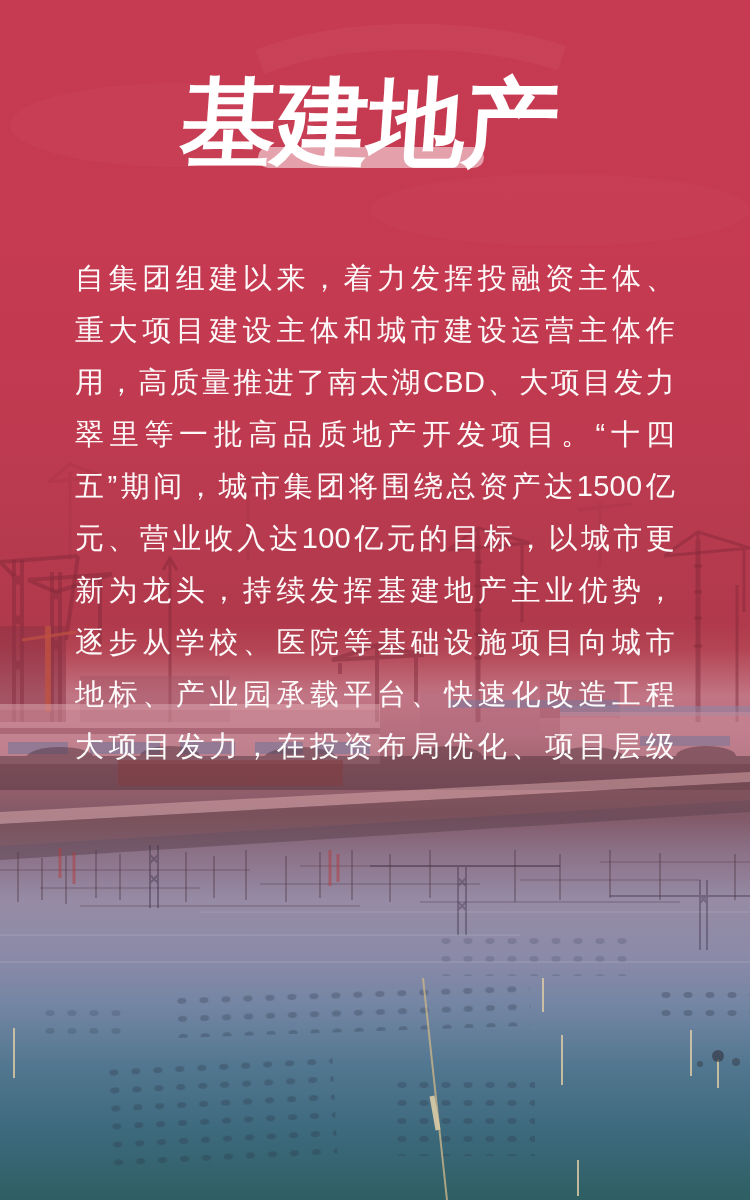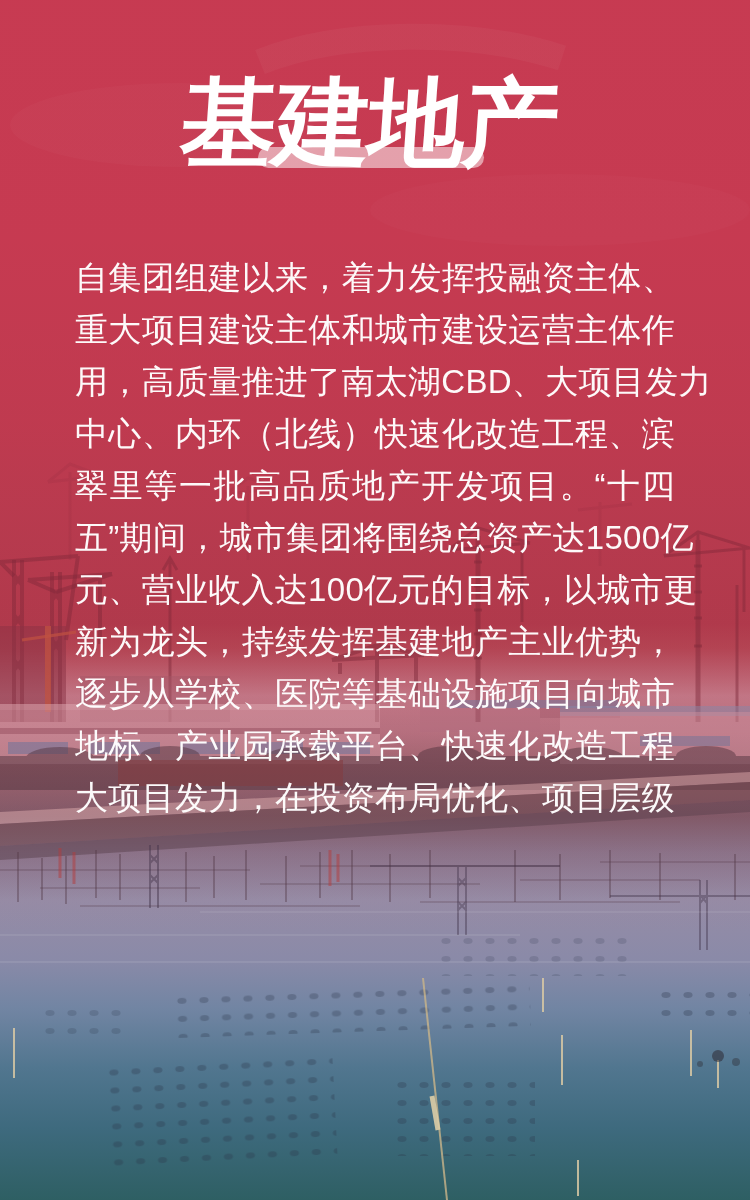--- a/index.html
+++ b/index.html
@@ -58,21 +58,21 @@
     text-align: center; transform: translateX(-6px) skewX(-4deg);
     font-size: 96px; line-height: 1.06; font-weight: 700;
     letter-spacing: -2px; color: #ffffff;
     font-family: "DejaVu Serif", "Liberation Serif", serif;
   }
 
   
   .body-text { position: absolute; left: 75px; top: 252px; width: 600px; z-index: 3; }
   .body-line {
     height: 52px; line-height: 52px;
-    font-size: 33px; letter-spacing: 0.3px;
+    font-size: 29px; letter-spacing: 0.3px;
     color: rgba(255,255,255,0.97);
     white-space: nowrap;
     text-align: justify; text-align-last: justify;
     text-justify: inter-character;
   }
 </style>
 </head>
 <body>
 
 <div class="page">
@@ -197,21 +197,20 @@
 
   <header class="title-block">
     <span class="title-pill"></span>
     <h1 class="page-title">基建地产</h1>
   </header>
 
   <main class="body-text">
     <div class="body-line">自集团组建以来，着力发挥投融资主体、</div>
     <div class="body-line">重大项目建设主体和城市建设运营主体作</div>
     <div class="body-line">用，高质量推进了南太湖CBD、大项目发力</div>
-    <div class="body-line">中心、内环（北线）快速化改造工程、滨</div>
     <div class="body-line">翠里等一批高品质地产开发项目。“十四</div>
     <div class="body-line">五”期间，城市集团将围绕总资产达1500亿</div>
     <div class="body-line">元、营业收入达100亿元的目标，以城市更</div>
     <div class="body-line">新为龙头，持续发挥基建地产主业优势，</div>
     <div class="body-line">逐步从学校、医院等基础设施项目向城市</div>
     <div class="body-line">地标、产业园承载平台、快速化改造工程</div>
     <div class="body-line">大项目发力，在投资布局优化、项目层级</div>
   </main>
 
 </div>

